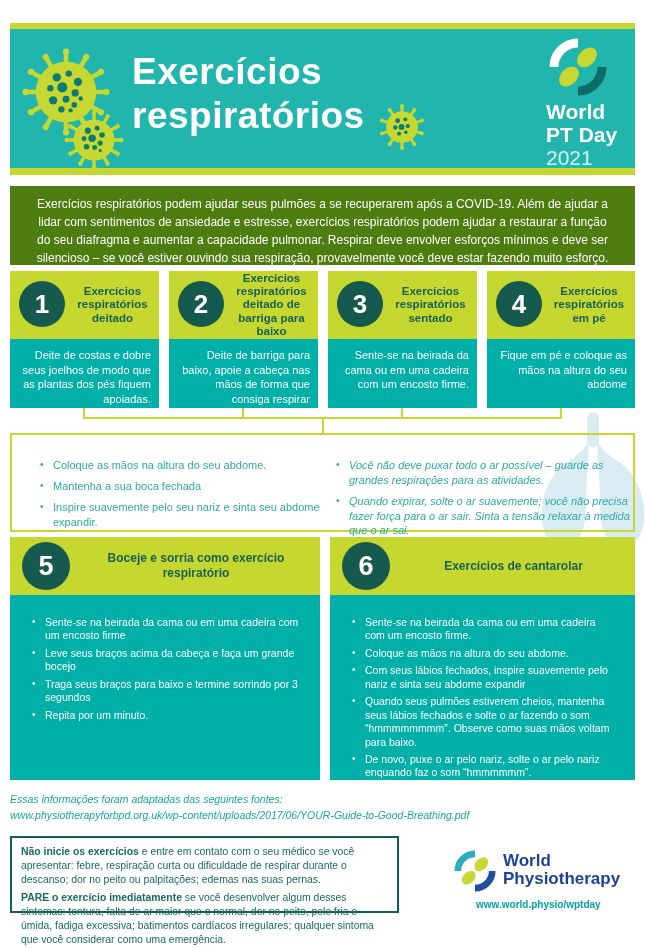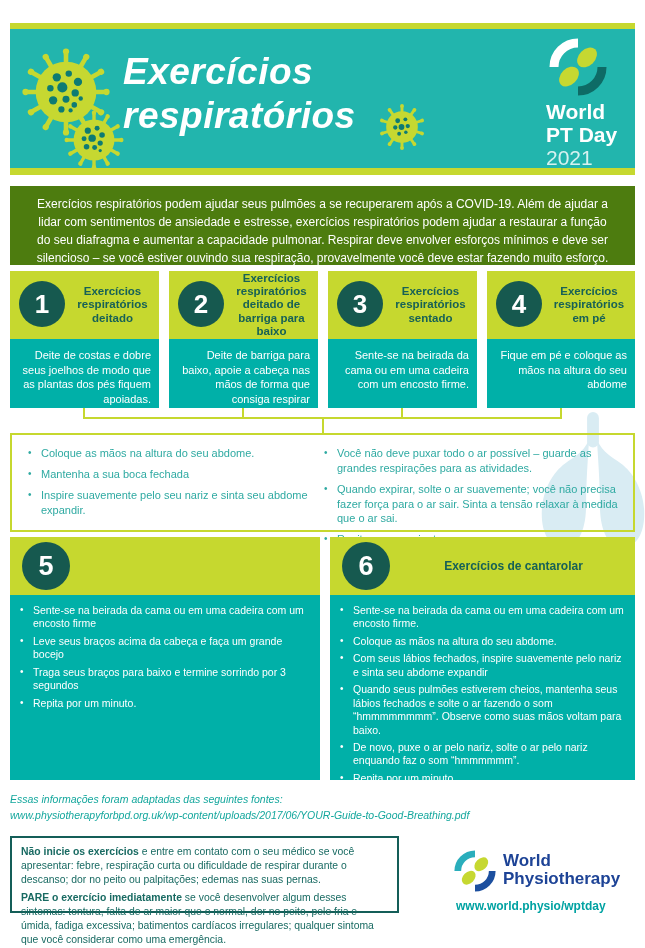--- a/index.html
+++ b/index.html
@@ -28,21 +28,21 @@
   .card .num-circle{width:46px;height:46px;left:9px;top:10px;font-size:26px;}
   .card-title{margin-left:60px;height:100%;display:flex;align-items:center;justify-content:center;text-align:center;
     color:#176156;font-weight:bold;font-size:11.5px;line-height:1.15;padding:4px 4px 4px 0;box-sizing:border-box;}
   .card-body{background:#00b0a8;color:#ffffff;font-size:11px;line-height:1.32;text-align:right;padding:9px 8px;box-sizing:border-box;height:69px;}
 
   
   .conn{background:#c6d82f;}
 
   
   .bullet-box{border:2px solid #c6d82f;background:transparent;}
-  ul.bullets{list-style:none;margin:0;padding:0;}
+  ul.bullets{list-style:none;margin:12px;padding:0;}
   ul.bullets li{position:relative;padding-left:13px;margin-bottom:6px;font-size:11px;line-height:1.35;}
   ul.bullets li::before{content:"\2022";position:absolute;left:0;top:0;font-size:10px;}
   .teal-text{color:#2faaa2;}
 
   
   .lungs{color:#d9ecf3;}
 
   
   .bigcard{overflow:hidden;}
   .bigcard .card-head2{background:#c6d82f;height:58px;position:relative;}
@@ -52,21 +52,21 @@
   .bigcard .card-body2{background:#00b0a8;height:185px;padding:9px 8px 0 10px;box-sizing:border-box;}
   .bigcard ul.bullets li{color:#ffffff;font-size:10.5px;line-height:1.28;margin-bottom:4px;}
 
   
   .sources{color:#14a79d;font-size:10.5px;line-height:1.55;font-style:italic;}
   .warning{border:2px solid #145e58;color:#186a62;font-size:10.4px;line-height:1.33;padding:7px 9px;}
   .warning p{margin:0;}
   .warning p + p{margin-top:5px;}
   .warning b{font-weight:bold;}
   .wp-name{color:#1d4396;font-weight:bold;font-size:17px;line-height:1.05;}
-  .wp-url{color:#00a2a2;font-weight:bold;font-size:12px;}
+  .wp-url{color:#00a2a2;font-weight:bold;font-size:10px;margin-left:20px;}
 </style>
 </head>
 <body>
 
 <div class="page">
 
   <div class="abs bar" style="left:10px;top:23px;width:625px;height:6px;"></div>
 
   <div class="abs header" style="left:10px;top:29px;width:625px;height:139px;">
 
@@ -251,21 +251,21 @@
         <circle cx="41" cy="37" r="5"></circle>
           <circle cx="57" cy="34" r="4"></circle>
           <circle cx="62" cy="48" r="4.5"></circle>
         <circle cx="36" cy="51" r="4.5"></circle>
           <circle cx="49" cy="50" r="6"></circle>
           <circle cx="44" cy="64" r="4"></circle>
           <circle cx="58" cy="61" r="3.6"></circle>
       </g>
     </svg>
 
-    <div class="abs main-title" style="left:113px;top:21px;font-style:italic;">
+    <div class="abs main-title" style="left:122px;top:21px;">
       <div>Exercícios</div>
       <div>respiratórios</div>
     </div>
 
     <div class="abs ptday" style="left:536px;top:8px;width:92px;">
       <svg width="60" height="60" viewBox="0 0 100 100" style="display:block;margin-left:2px;">
         <path d="M50 10 A40 40 0 0 0 10 50" stroke="#ffffff" stroke-width="15" fill="none"></path>
         <path d="M90 50 A40 40 0 0 1 50 90" stroke="#0e6b66" stroke-width="15" fill="none"></path>
         <ellipse cx="65" cy="34" rx="19" ry="13.5" transform="rotate(-45 65 34)" fill="#c6d831"></ellipse>
         <ellipse cx="35" cy="66" rx="19" ry="13.5" transform="rotate(-45 35 66)" fill="#c6d831"></ellipse>
@@ -337,32 +337,33 @@
     <path d="M56 28 C50 42 40 46 32 52 C18 62 8 82 8 103 C8 125 17 137 30 137 C45 137 53 120 53 94 C53 70 55 46 56 28 Z" fill="#d9ecf3"></path>
     <path d="M64 28 C70 42 80 46 88 52 C102 62 112 82 112 103 C112 125 103 137 90 137 C75 137 67 120 67 94 C67 70 65 46 64 28 Z" fill="#d9ecf3"></path>
   </svg>
 
   <div class="abs bullet-box" style="left:10px;top:433px;width:625px;height:99px;z-index:1;">
     <ul class="bullets teal-text abs" style="left:16px;top:11px;width:296px;">
       <li>Coloque as mãos na altura do seu abdome.</li>
       <li>Mantenha a sua boca fechada</li>
       <li>Inspire suavemente pelo seu nariz e sinta seu abdome expandir.</li>
     </ul>
-    <ul class="bullets teal-text abs" style="left:312px;top:11px;width:302px;">
+    <ul class="bullets teal-text abs" style="left:312px;top:11px;width:302px;font-style:italic;">
       <li>Você não deve puxar todo o ar possível – guarde as grandes respirações para as atividades.</li>
       <li>Quando expirar, solte o ar suavemente; você não precisa fazer força para o ar sair. Sinta a tensão relaxar à medida que o ar sai.</li>
       <li>Repita por um minuto.</li>
     </ul>
   </div>
 
   <div class="abs bigcard" style="left:10px;top:537px;width:310px;height:243px;z-index:1;">
     <div class="card-head2">
       <div class="num-circle">
           <span>5</span>
         </div>
+      <div class="card-title2">Boceje e sorria como exercício respiratório</div>
     </div>
     <div class="card-body2">
       <ul class="bullets">
         <li>Sente-se na beirada da cama ou em uma cadeira com um encosto firme</li>
         <li>Leve seus braços acima da cabeça e faça um grande bocejo</li>
         <li>Traga seus braços para baixo e termine sorrindo por 3 segundos</li>
         <li>Repita por um minuto.</li>
       </ul>
     </div>
   </div>

